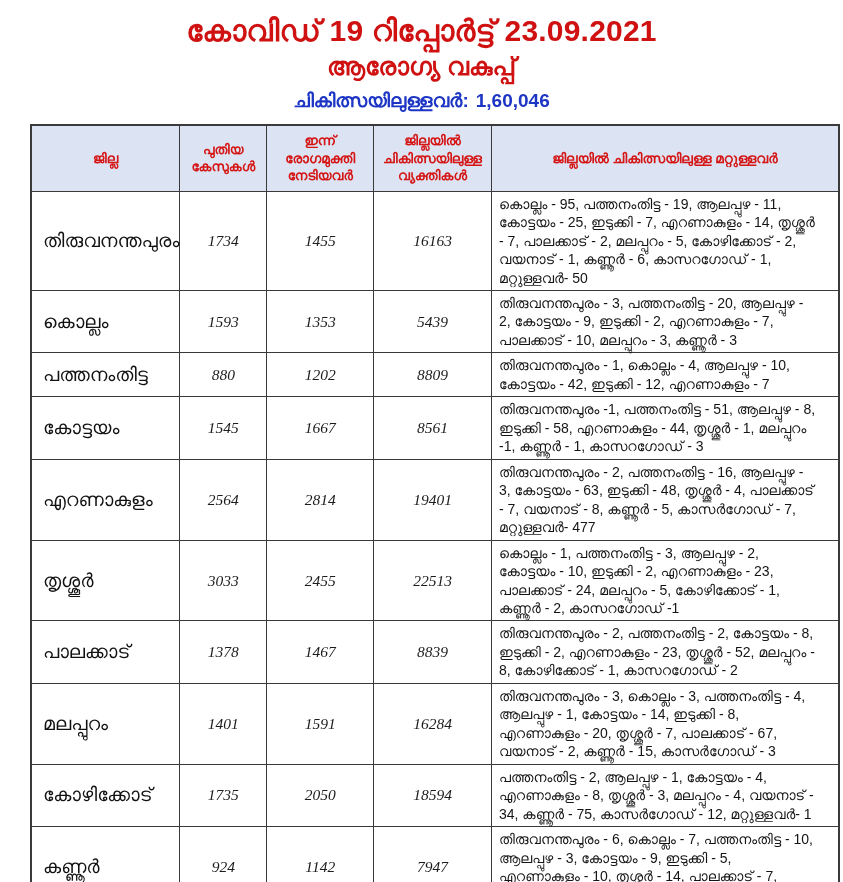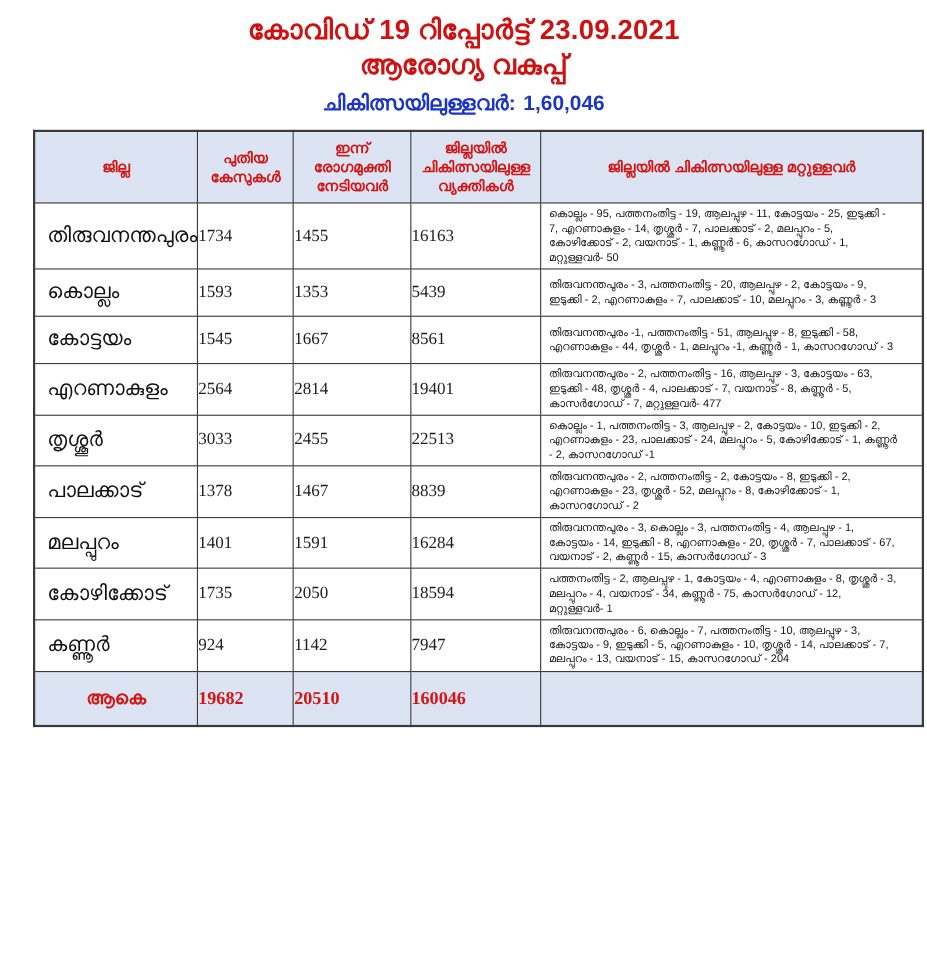--- a/index.html
+++ b/index.html
@@ -7,21 +7,21 @@
   body {
     width: 843px;
     min-height: 882px;
     font-family: "Liberation Sans", sans-serif;
     color: #1a1a1a;
     position: relative;
   }
   .header-block { text-align: center; padding-top: 12px; }
   .report-title {
     color: #cf1111;
-    font-size: 25px;
+    font-size: 30px;
     font-weight: bold;
     letter-spacing: 0.2px;
     line-height: 1.25;
   }
   .report-subtitle {
     color: #cf1111;
     font-size: 25px;
     font-weight: bold;
     line-height: 1.3;
   }
@@ -64,26 +64,27 @@
   col.c-others   { width: 43.0%; }
 
   td.district-cell {
     font-size: 19px;
     padding: 10px 4px 10px 11px;
     text-align: left;
     color: #111;
   }
   td.num-cell {
     font-family: "Liberation Serif", serif;
+    font-style: italic;
     font-size: 15.5px;
-    text-align: left;
+    text-align: center;
     color: #1c1c1c;
   }
   td.others-cell {
-    font-size: 10px;
+    font-size: 14px;
     line-height: 1.32;
     padding: 3px 22px 3px 7px;
     text-align: left;
     color: #141414;
   }
   tr.total-row td {
     background: #dce3f2;
     color: #d51414;
     font-weight: bold;
     height: 50px;
@@ -137,20 +138,27 @@
       <td class="others-cell">കൊല്ലം - 95, പത്തനംതിട്ട - 19, ആലപ്പുഴ - 11, കോട്ടയം - 25, ഇടുക്കി - 7, എറണാകുളം - 14, തൃശ്ശൂർ - 7, പാലക്കാട് - 2, മലപ്പുറം - 5, കോഴിക്കോട് - 2, വയനാട് - 1, കണ്ണൂർ - 6, കാസറഗോഡ് - 1, മറ്റുള്ളവർ- 50</td>
     </tr>
     <tr>
       <td class="district-cell">കൊല്ലം</td>
       <td class="num-cell">1593</td>
       <td class="num-cell">1353</td>
       <td class="num-cell">5439</td>
       <td class="others-cell">തിരുവനന്തപുരം - 3, പത്തനംതിട്ട - 20, ആലപ്പുഴ - 2, കോട്ടയം - 9, ഇടുക്കി - 2, എറണാകുളം - 7, പാലക്കാട് - 10, മലപ്പുറം - 3, കണ്ണൂർ - 3</td>
     </tr>
     <tr>
+      <td class="district-cell">പത്തനംതിട്ട</td>
+      <td class="num-cell">880</td>
+      <td class="num-cell">1202</td>
+      <td class="num-cell">8809</td>
+      <td class="others-cell">തിരുവനന്തപുരം - 1, കൊല്ലം - 4, ആലപ്പുഴ - 10, കോട്ടയം - 42, ഇടുക്കി - 12, എറണാകുളം - 7</td>
+    </tr>
+    <tr>
       <td class="district-cell">കോട്ടയം</td>
       <td class="num-cell">1545</td>
       <td class="num-cell">1667</td>
       <td class="num-cell">8561</td>
       <td class="others-cell">തിരുവനന്തപുരം -1, പത്തനംതിട്ട - 51, ആലപ്പുഴ - 8, ഇടുക്കി - 58, എറണാകുളം - 44, തൃശ്ശൂർ - 1, മലപ്പുറം -1, കണ്ണൂർ - 1, കാസറഗോഡ് - 3</td>
     </tr>
     <tr>
       <td class="district-cell">എറണാകുളം</td>
       <td class="num-cell">2564</td>
       <td class="num-cell">2814</td>

